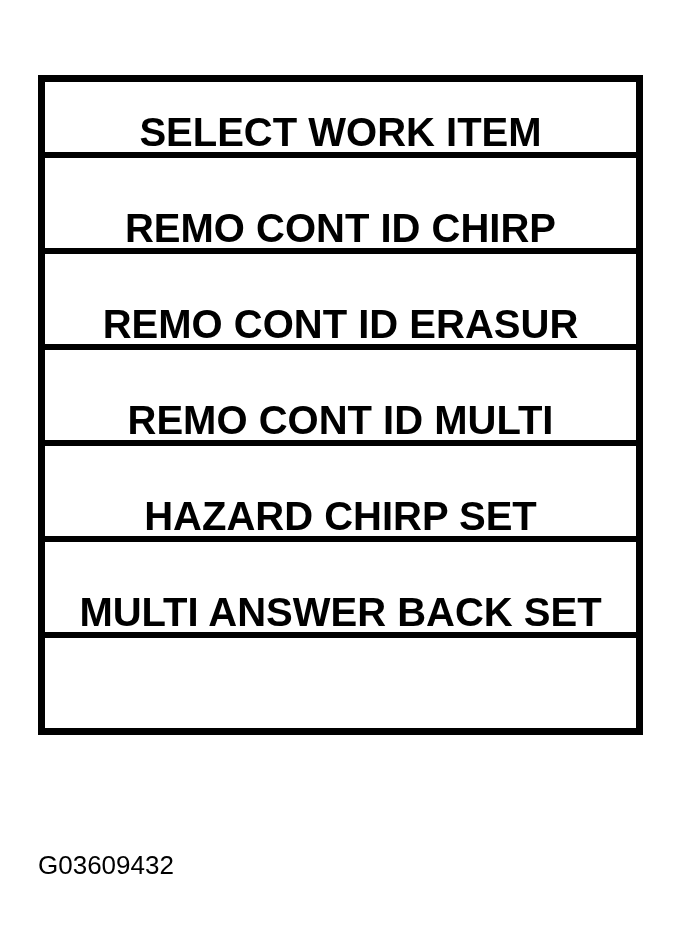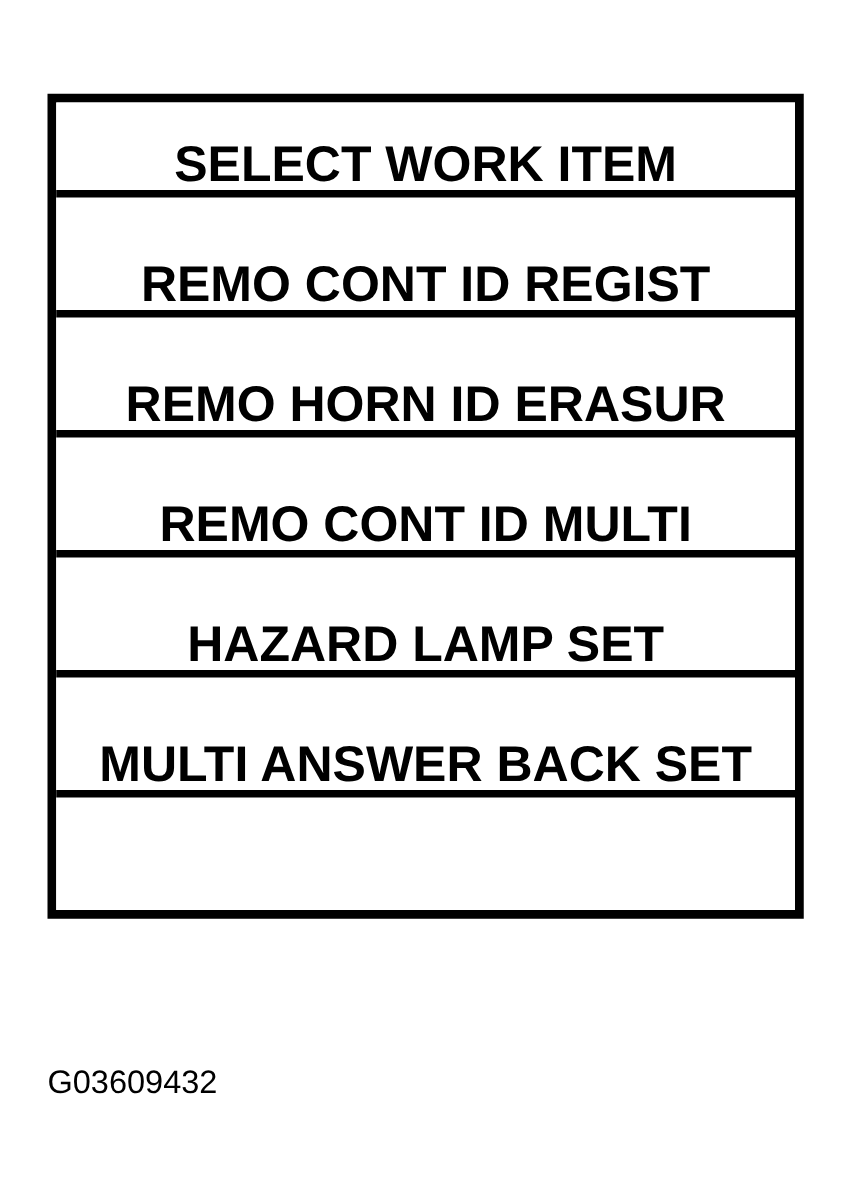--- a/index.html
+++ b/index.html
@@ -64,34 +64,34 @@
 
 <div class="page">
 
   <div class="menu-box">
 
     <div class="menu-row header-row">
       <span>SELECT WORK ITEM</span>
     </div>
 
     <div class="menu-row">
-      <span>REMO CONT ID REGIST</span>
+      <span>REMO CONT ID CHIRP</span>
     </div>
 
     <div class="menu-row">
-      <span>REMO HORN ID ERASUR</span>
+      <span>REMO CONT ID ERASUR</span>
     </div>
 
     <div class="menu-row">
       <span>REMO CONT ID MULTI</span>
     </div>
 
 
     <div class="menu-row">
-      <span>HAZARD LAMP SET</span>
+      <span>HAZARD CHIRP SET</span>
     </div>
 
     <div class="menu-row">
       <span>MULTI ANSWER BACK SET</span>
     </div>
 
     <div class="menu-row empty-row"></div>
 
   </div>
 

